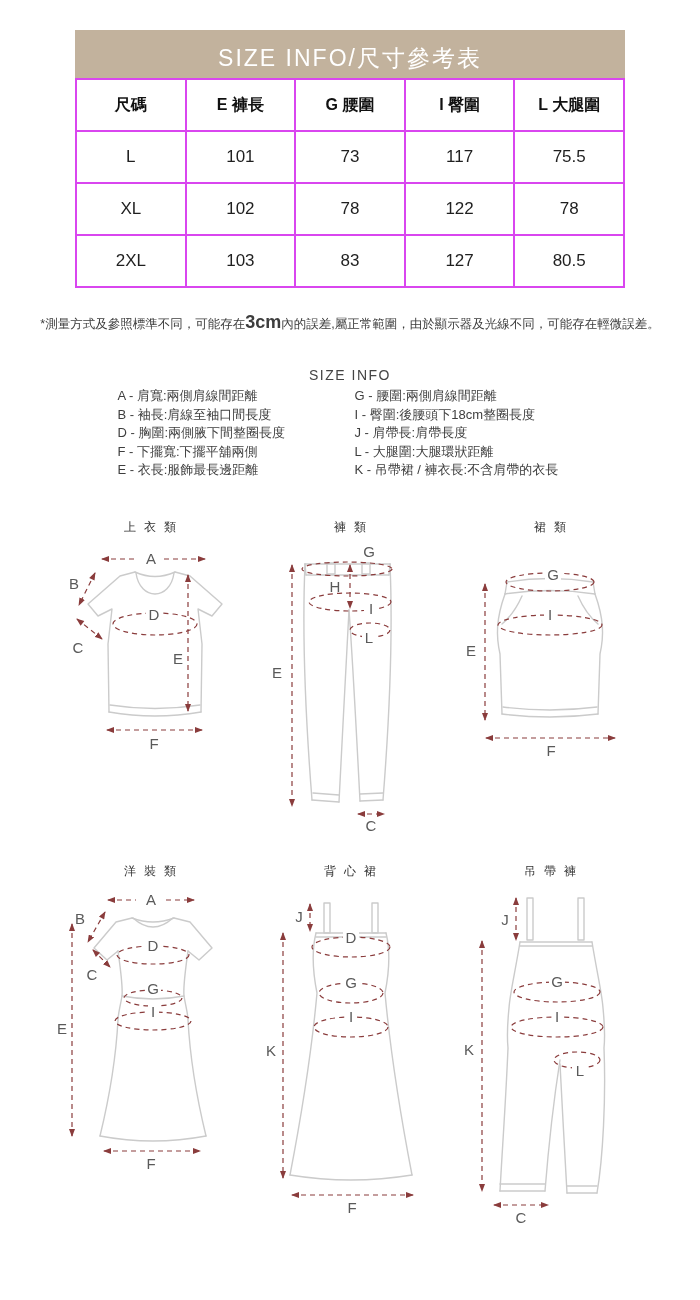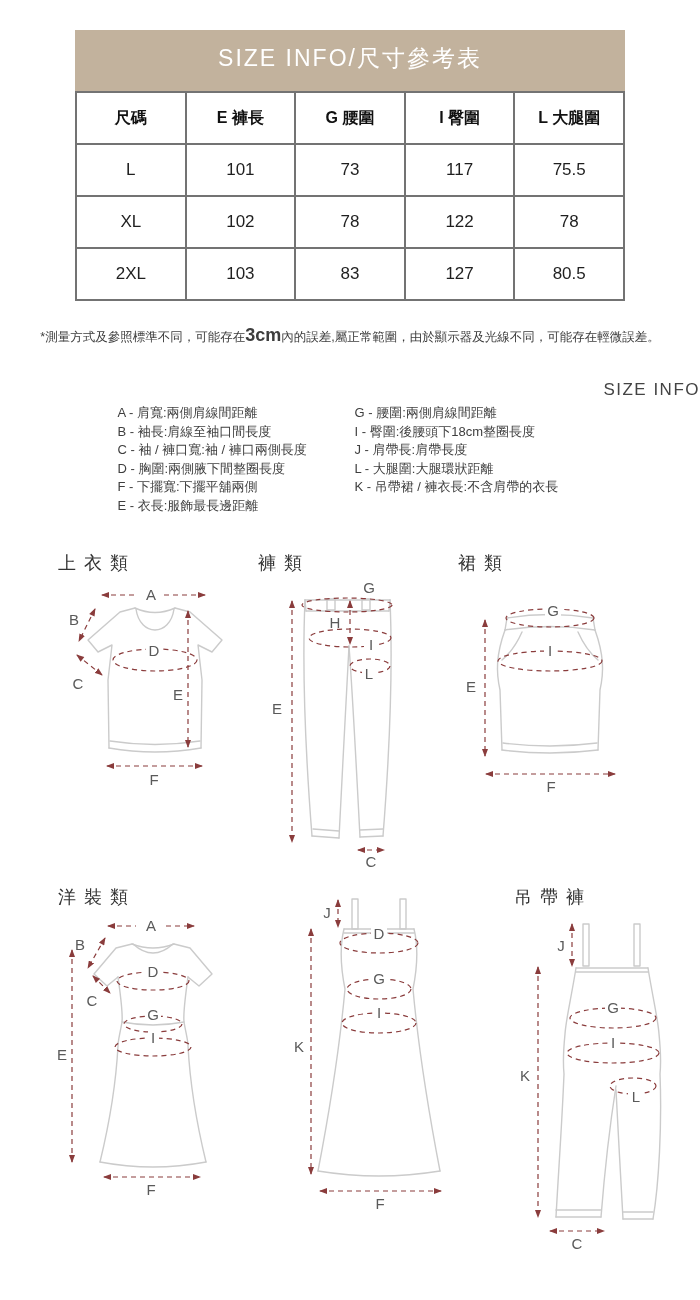--- a/index.html
+++ b/index.html
@@ -1,39 +1,39 @@
 <!DOCTYPE html>
 <html><head>
 <meta charset="utf-8">
 <style>
   html,body{margin:0;padding:0;background:#fff;}
   body{width:700px;min-height:1300px;font-family:"Liberation Sans","DejaVu Sans",sans-serif;color:#222;}
 
   .tbl-wrap{width:550px;margin:30px auto 0;}
-  .tbl-title{background:#c2b29d;color:#fff;text-align:center;height:61px;line-height:56px;
+  .tbl-title{background:#c2b29d;color:#fff;text-align:center;height:48px;line-height:56px;
              font-size:23px;letter-spacing:2px;}
   table.size{width:100%;border-collapse:collapse;table-layout:fixed;}
-  table.size th,table.size td{border:2px solid #737373;height:48px;text-align:center;
+  table.size th,table.size td{border:2px solid #d946ef;height:48px;text-align:center;
              font-size:17px;color:#1f1f1f;font-weight:normal;background:#fff;}
   table.size th{font-weight:bold;font-size:16px;color:#111;}
 
   .note{margin-top:24px;text-align:center;font-size:12.5px;color:#3d3d3d;white-space:nowrap;}
   .note b{font-size:18px;font-weight:bold;}
 
-  .legend-title{margin-top:34px;text-align:right;font-size:17px;color:#444;letter-spacing:1.5px;}
+  .legend-title{margin-top:34px;text-align:center;font-size:14px;color:#444;letter-spacing:1.5px;}
   .legend{display:flex;justify-content:center;margin-top:4px;}
   .legend .col{width:237px;}
   .legend .col.right{width:228px;}
   .legend .item{font-size:13px;color:#3e3e3e;line-height:18.6px;}
 
   .dgrid{width:600px;margin:0 auto;display:flex;}
   .dgrid.row1{margin-top:34px;}
-  .dgrid.row2{margin-top:14px;gap:28px;}
+  .dgrid.row2{margin-top:24px;}
   .dcell{width:200px;}
-  .dtitle{height:30px;line-height:26px;text-align:left;font-size:18px;color:#333;
+  .dtitle{height:30px;line-height:26px;text-align:center;font-size:12px;color:#333;
           letter-spacing:8px;padding-left:8px;box-sizing:border-box;}
   svg{display:block;}
   .ol{fill:none;stroke:#cbcbcb;stroke-width:1.4;stroke-linejoin:round;stroke-linecap:round;}
   .dsh{fill:none;stroke:#8a3c3c;stroke-width:1.2;stroke-dasharray:5 4;}
   .lbl{font-family:"Liberation Sans","DejaVu Sans",sans-serif;font-size:15px;fill:#5a5a5a;}
   .lbg{fill:#ffffff;stroke:none;}
 </style>
 </head>
 <body>
 
@@ -73,21 +73,20 @@
     </table>
 </div>
 
 <div class="note"><span>*測量方式及參照標準不同，可能存在</span><b>3cm</b><span>內的誤差,屬正常範圍，由於顯示器及光線不同，可能存在輕微誤差。</span></div>
 
 <div class="legend-title">SIZE INFO</div>
 <div class="legend">
   <div class="col">
     <div class="item">A - 肩寬:兩側肩線間距離</div>
     <div class="item">B - 袖長:肩線至袖口間長度</div>
-    <div class="item">C - 袖 / 褲口寬:袖 / 褲口兩側長度</div>
     <div class="item">D - 胸圍:兩側腋下間整圈長度</div>
     <div class="item">F - 下擺寬:下擺平舖兩側</div>
     <div class="item">E - 衣長:服飾最長邊距離</div>
   </div>
   <div class="col right">
     <div class="item">G - 腰圍:兩側肩線間距離</div>
     <div class="item">I - 臀圍:後腰頭下18cm整圈長度</div>
     <div class="item">J - 肩帶長:肩帶長度</div>
     <div class="item">L - 大腿圍:大腿環狀距離</div>
     <div class="item">K - 吊帶裙 / 褲衣長:不含肩帶的衣長</div>
@@ -258,20 +257,21 @@
         <text class="lbl" x="103" y="129" text-anchor="middle">I</text>
         <line class="dsh" x1="22" y1="36" x2="22" y2="248" marker-start="url(#as-d)" marker-end="url(#ae-d)"></line>
         <text class="lbl" x="12" y="146" text-anchor="middle">E</text>
         <line class="dsh" x1="54" y1="263" x2="150" y2="263" marker-start="url(#as-d)" marker-end="url(#ae-d)"></line>
         <text class="lbl" x="101" y="281" text-anchor="middle">F</text>
       </g>
     </svg>
   </div>
 
   <div class="dcell">
+    <div class="dtitle">背心裙</div>
     <svg width="200" height="330" viewBox="0 0 200 330">
       <defs>
         <marker id="ae-v" markerUnits="userSpaceOnUse" markerWidth="9" markerHeight="6" refX="7" refY="3" orient="auto">
             <path d="M0,0L8,3L0,6Z" fill="#8a3c3c"></path>
           </marker>
         <marker id="as-v" markerUnits="userSpaceOnUse" markerWidth="9" markerHeight="6" refX="1" refY="3" orient="auto">
             <path d="M8,0L0,3L8,6Z" fill="#8a3c3c"></path>
           </marker>
       </defs>
       <g>

